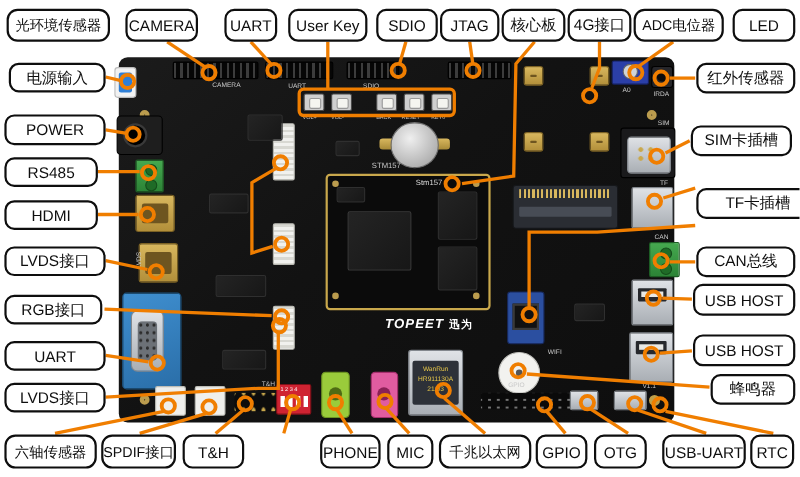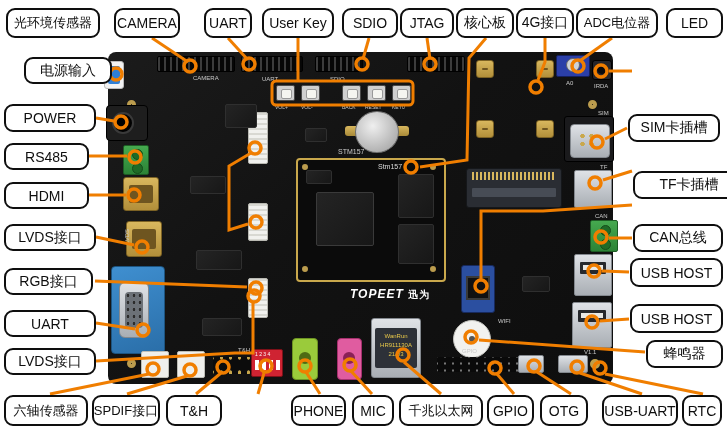--- a/index.html
+++ b/index.html
@@ -24,21 +24,21 @@
   .greenterm{background:linear-gradient(180deg,#45a94f,#2c8336);border:1px solid #1d5c24;border-radius:2px;}
   .screw{position:absolute;width:9px;height:9px;border-radius:50%;background:#1f6b27;border:1px solid #154d1b;}
   .fpc{background:#f1f1ee;border:1px solid #b9b9b2;border-radius:2px;
        background-image:repeating-linear-gradient(180deg,#d8d8d2 0 2px,#f1f1ee 2px 5px);}
   .chip{background:linear-gradient(135deg,#242424,#171717);border:1px solid #2f2f2f;border-radius:2px;}
   .silver{background:linear-gradient(180deg,#dfe2e6,#a9aeb4);border:1px solid #83888e;border-radius:2px;}
   .usbport:before{content:"";position:absolute;left:5px;top:7px;right:5px;height:12px;background:#26282c;border-radius:1px;}
   .usbport:after{content:"";position:absolute;left:8px;top:10px;right:8px;height:5px;background:#e8e8e4;}
   .ring{border-radius:50%;background:#101010;border:5px solid #bfa04a;}
   .overlay{position:absolute;left:0;top:0;z-index:4;pointer-events:none;}
-  .lbl-sm{font-size:13px;}
+  .lbl-sm{font-size:13px;border-radius:10px;}
 </style>
 </head>
 <body>
 
 <div class="stage">
 
   <div class="board"></div>
 
   <div class="part hole" style="left:127px;top:100px;width:9px;height:9px;"></div>
   <div class="part hole" style="left:588px;top:100px;width:9px;height:9px;"></div>
@@ -267,29 +267,30 @@
   <div class="callout" style="left:114px;top:8px;width:66px;height:30px;">CAMERA</div>
   <div class="callout" style="left:204px;top:8px;width:48px;height:30px;">UART</div>
   <div class="callout" style="left:262px;top:8px;width:72px;height:30px;">User Key</div>
   <div class="callout" style="left:342px;top:8px;width:56px;height:30px;">SDIO</div>
   <div class="callout" style="left:400px;top:8px;width:54px;height:30px;">JTAG</div>
   <div class="callout" style="left:456px;top:8px;width:58px;height:30px;">核心板</div>
   <div class="callout" style="left:516px;top:8px;width:58px;height:30px;">4G接口</div>
   <div class="callout lbl-sm" style="left:576px;top:8px;width:82px;height:30px;">ADC电位器</div>
   <div class="callout" style="left:666px;top:8px;width:57px;height:30px;">LED</div>
 
-  <div class="callout" style="left:24px;top:57px;width:88px;height:27px;">电源输入</div>
+  <div class="callout" style="left:8px;top:57px;width:88px;height:27px;">电源输入</div>
   <div class="callout" style="left:4px;top:104px;width:92px;height:28px;">POWER</div>
   <div class="callout" style="left:4px;top:143px;width:85px;height:27px;">RS485</div>
   <div class="callout" style="left:4px;top:182px;width:85px;height:27px;">HDMI</div>
   <div class="callout" style="left:4px;top:224px;width:92px;height:27px;">LVDS接口</div>
   <div class="callout" style="left:4px;top:268px;width:89px;height:27px;">RGB接口</div>
   <div class="callout" style="left:4px;top:310px;width:92px;height:27px;">UART</div>
   <div class="callout" style="left:4px;top:348px;width:92px;height:27px;">LVDS接口</div>
 
+  <div class="callout" style="left:633px;top:57px;width:90px;height:28px;">红外传感器</div>
   <div class="callout" style="left:628px;top:114px;width:92px;height:28px;">SIM卡插槽</div>
   <div class="callout" style="left:633px;top:171px;width:112px;height:28px;">TF卡插槽</div>
   <div class="callout" style="left:633px;top:224px;width:90px;height:28px;">CAN总线</div>
   <div class="callout" style="left:630px;top:258px;width:93px;height:29px;">USB HOST</div>
   <div class="callout" style="left:630px;top:304px;width:93px;height:29px;">USB HOST</div>
   <div class="callout" style="left:646px;top:340px;width:77px;height:28px;">蜂鸣器</div>
 
   <div class="callout lbl-sm" style="left:4px;top:395px;width:84px;height:31px;">六轴传感器</div>
   <div class="callout lbl-sm" style="left:92px;top:395px;width:68px;height:31px;text-align:right;">SPDIF接口</div>
   <div class="callout" style="left:166px;top:395px;width:56px;height:31px;">T&amp;H</div>

